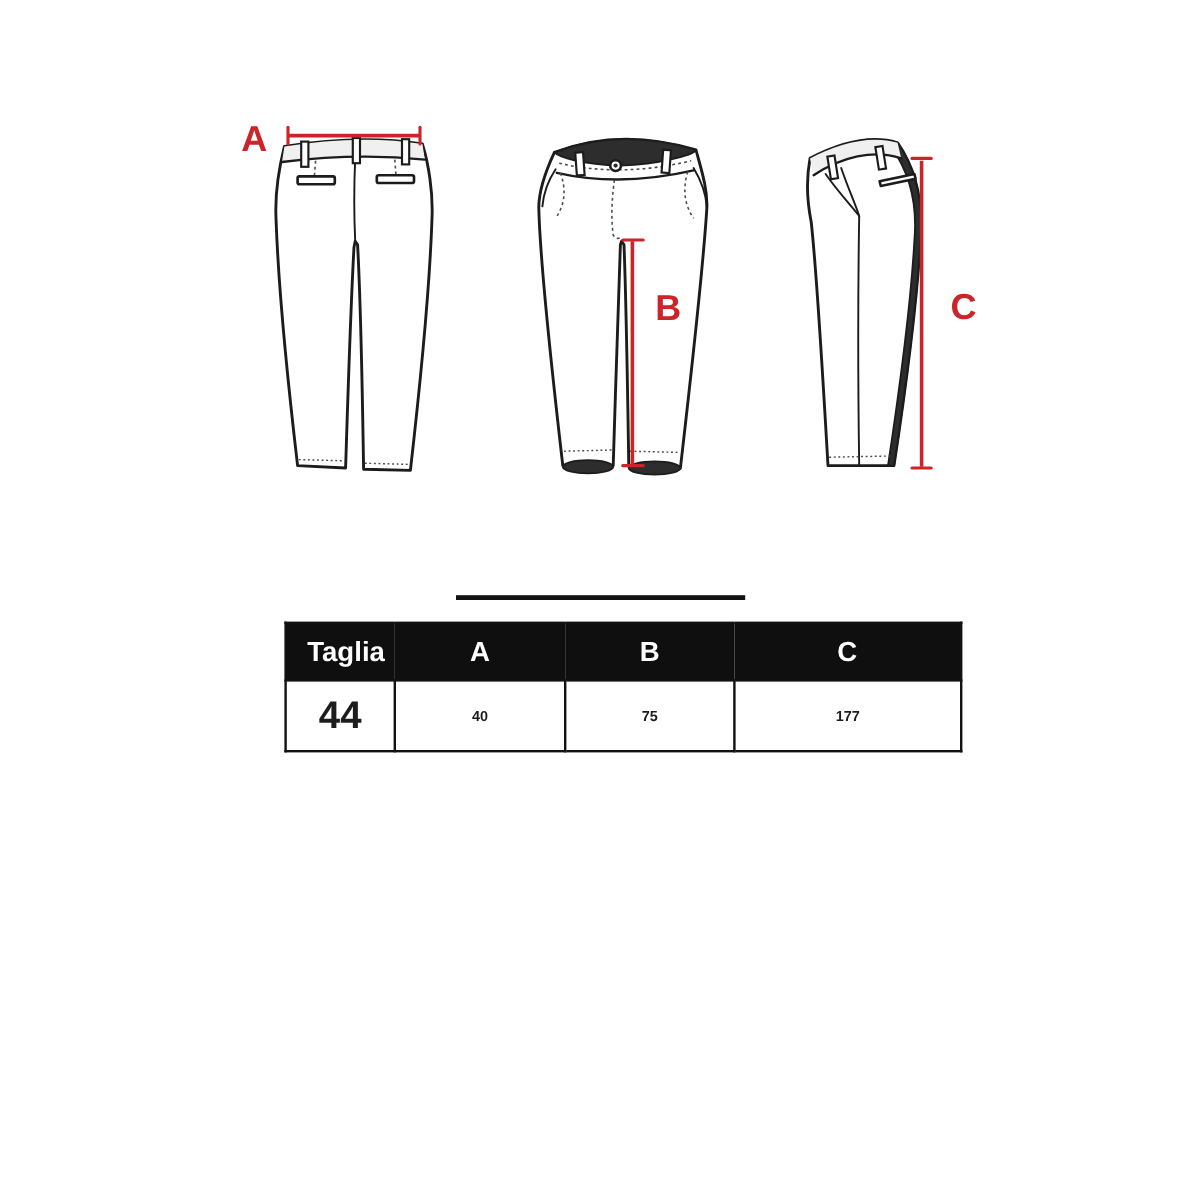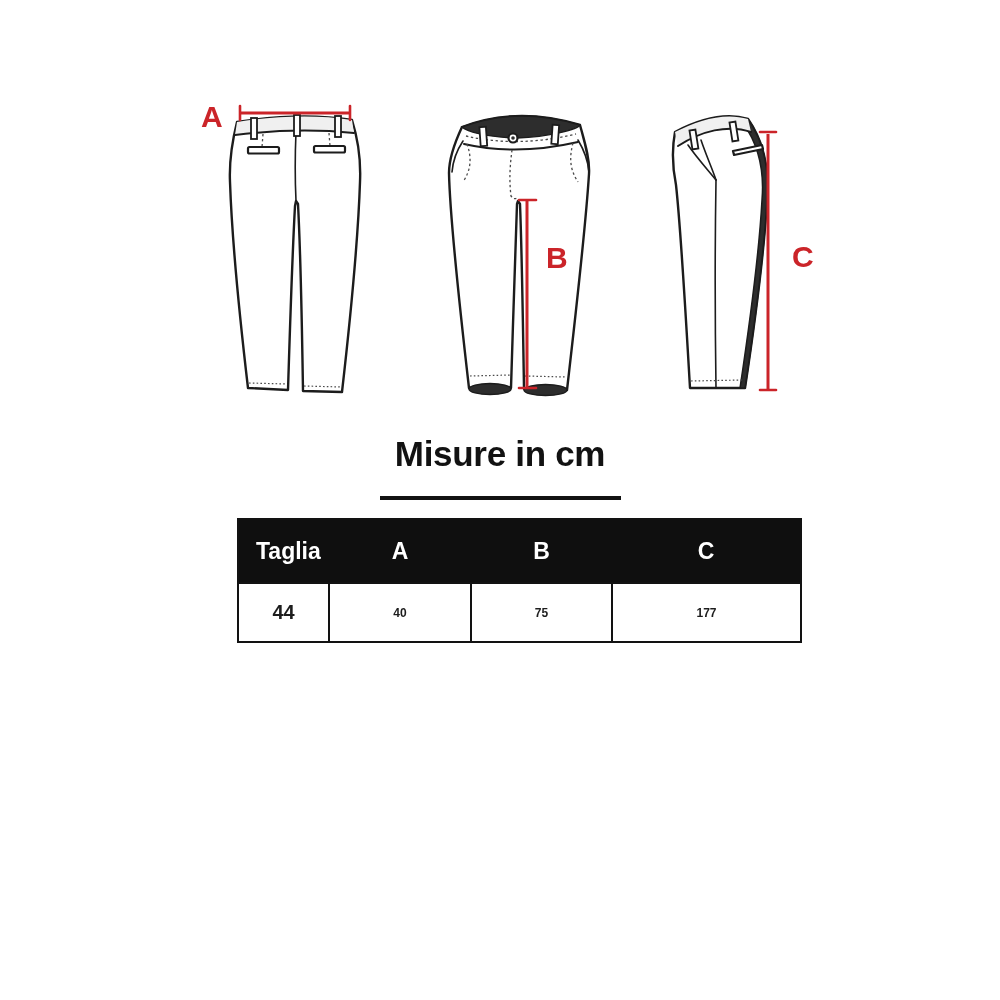--- a/index.html
+++ b/index.html
@@ -43,32 +43,32 @@
   .title-underline{
     position:absolute;top:496px;left:380px;width:241px;height:4px;
     background:var(--ink);
   }
 
   table.size-table{
     position:absolute;left:237px;top:518px;width:563px;
     border-collapse:collapse;table-layout:fixed;
     border:2px solid var(--ink);
   }
-  .size-table thead tr{height:64px;}
+  .size-table thead tr{height:48px;}
   .size-table tbody tr{height:59px;}
   .size-table th{
     background:var(--header-bg);color:var(--header-text);
     font-size:23px;font-weight:bold;text-align:center;padding:0;border:none;
   }
   .size-table th.col-taglia{text-align:left;padding-left:17px;}
   .size-table td{
     border:2px solid var(--ink);text-align:center;vertical-align:middle;
     font-weight:bold;font-size:12px;color:#1d1d1d;background:#ffffff;padding:0;
   }
-  .size-table td.cell-size{font-size:20px;}
+  .size-table td.cell-size{font-size:32px;}
 </style>
 </head>
 <body>
 
 <div class="canvas">
 
   <svg class="diagram-svg" viewBox="0 0 660 360" xmlns="http://www.w3.org/2000/svg">
 
     <g>
       <path class="outline" d="M57,52 C53,68 49,90 50,112 C52,170 60,250 68,318 L108,320
@@ -145,21 +145,20 @@
       <path class="redline" d="M588,64 L588,319"></path>
       <path class="redcap" d="M580,62 L596,62"></path>
       <path class="redcap" d="M580,320 L596,320"></path>
     </g>
   </svg>
 
   <span class="measure-label label-a">A</span>
   <span class="measure-label label-b">B</span>
   <span class="measure-label label-c">C</span>
 
-  <h1 class="section-title">Misure in cm</h1>
   <div class="title-underline"></div>
 
   <table class="size-table">
     <colgroup>
       <col style="width:91px">
         <col style="width:142px">
         <col style="width:141px">
         <col style="width:189px">
     </colgroup>
     <thead>

